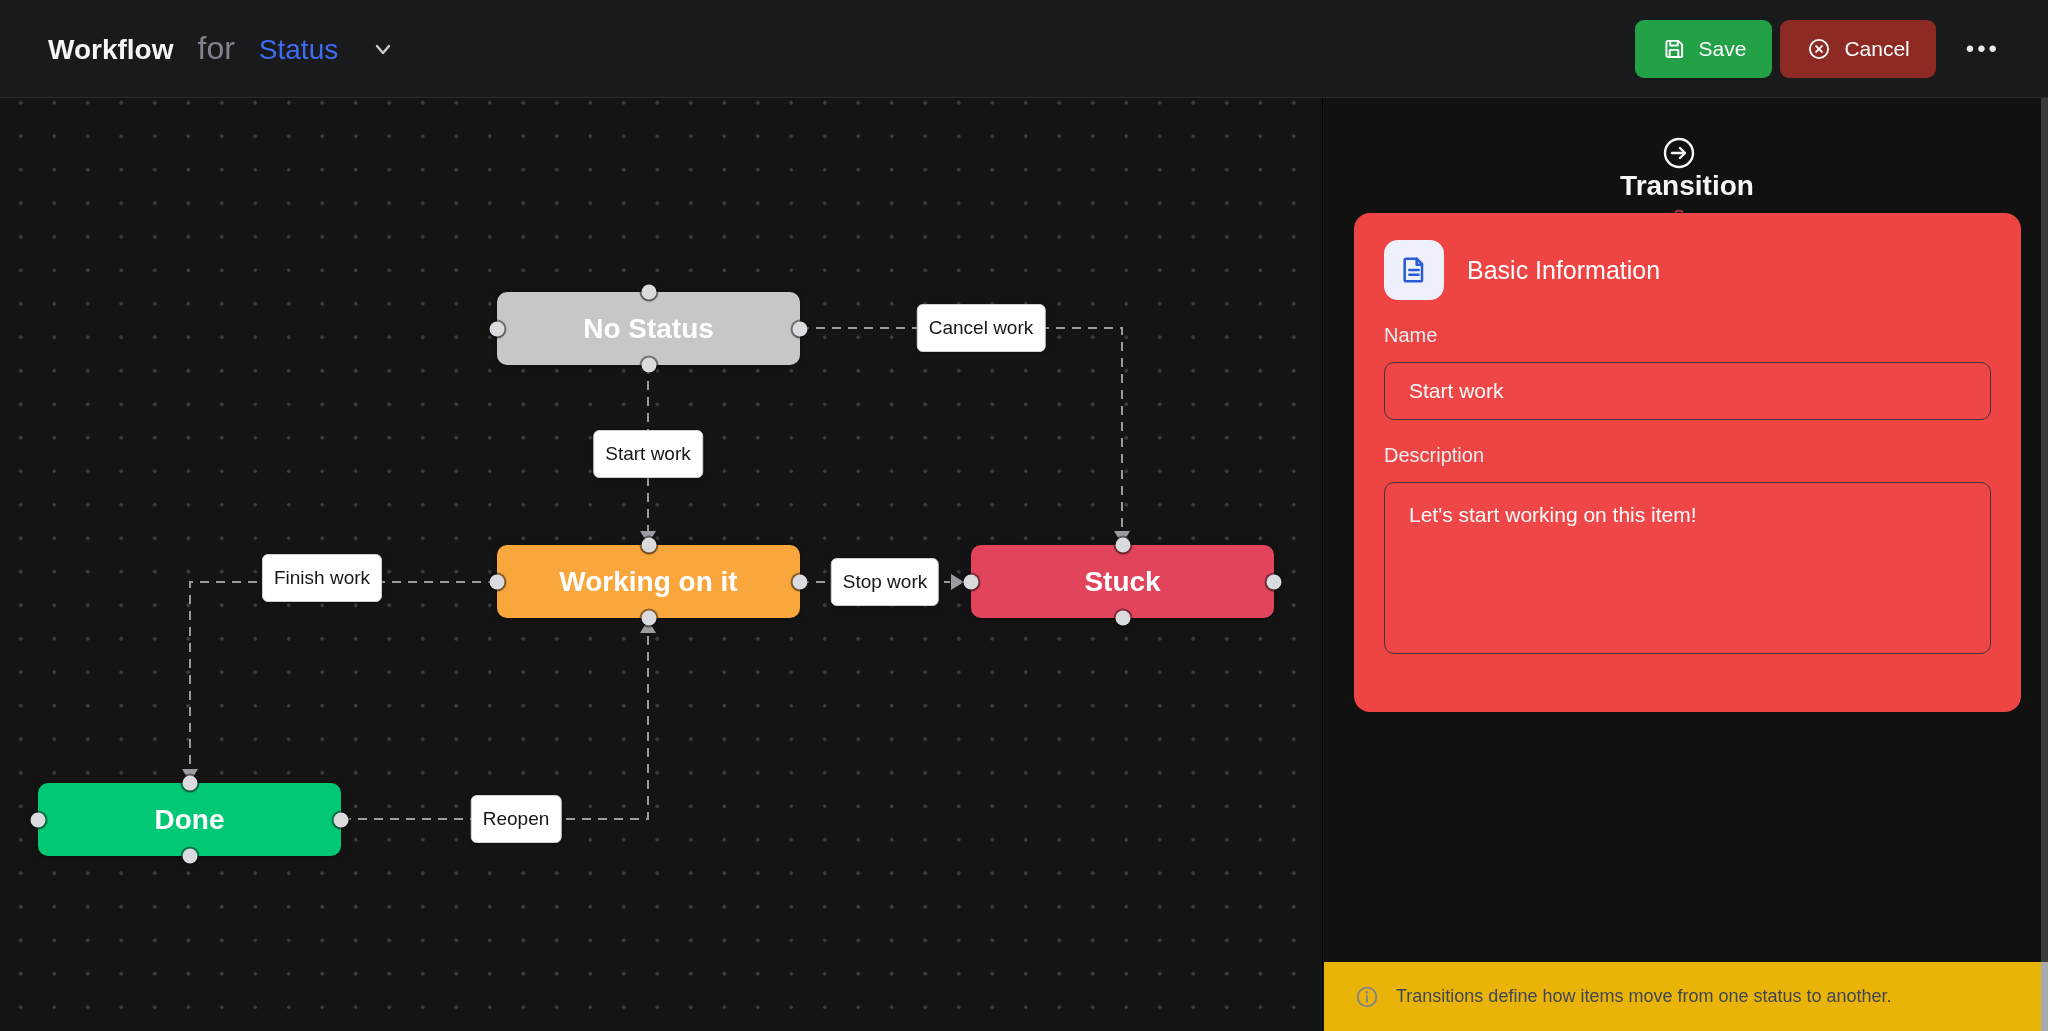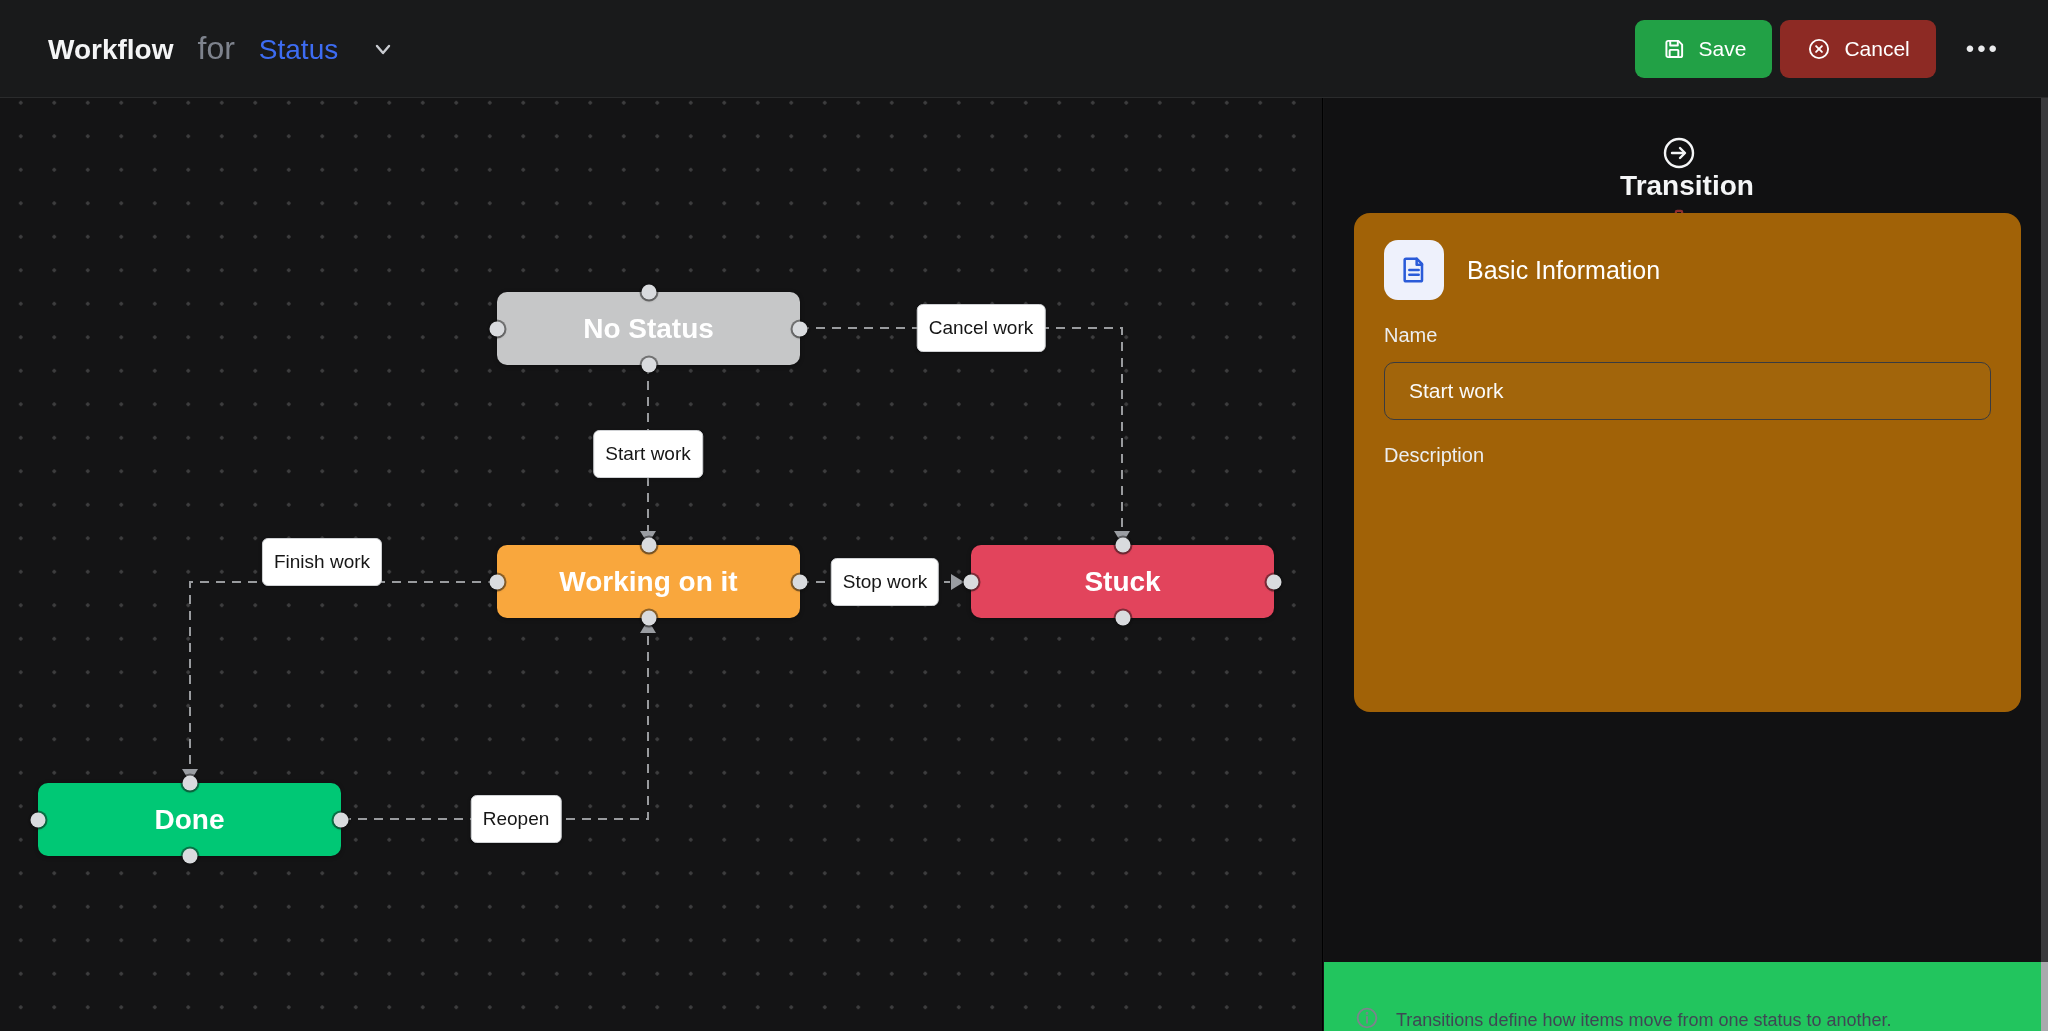--- a/index.html
+++ b/index.html
@@ -55,37 +55,37 @@
   .panel { position:absolute; left:1324px; top:98px; width:724px; height:933px;
            background:#111112; }
   .panel-head { position:absolute; left:32px; right:46px; top:38px;
                 display:flex; align-items:center;flex-direction:column; }
   .panel-title { font-size:28px; font-weight:700; color:#f4f5f6; margin-left:16px; }
   .panel-head .spacer { flex:1; }
   .icon-btn { background:none; border:none; cursor:pointer; padding:4px; display:flex; }
   .icon-btn + .icon-btn { margin-left:38px; }
 
   .card { position:absolute; left:30px; right:27px; top:115px; height:499px;
-          background:#a16207; border-radius:16px; padding:27px 30px; }
+          background:#ef4444; border-radius:16px; padding:27px 30px; }
   .card-head { display:flex; align-items:center; }
   .doc-tile { width:60px; height:60px; border-radius:14px; background:#eef1fc;
               display:flex; align-items:center; justify-content:center; }
   .card-title { font-size:25px; font-weight:500; color:#ffffff; margin-left:23px; }
   .field-label { font-size:20px; color:#eceef0; margin-top:24px; }
   .text-input { display:block; width:100%; height:58px; margin-top:15px;
                 background:rgba(255,255,255,0.02); border:1px solid #393b40;
                 border-radius:10px; padding:0 24px; font-size:21px; color:#fafafa;
                 font-family:inherit; outline:none; }
   .text-area  { display:block; width:100%; height:172px; margin-top:15px; resize:none;
                 background:rgba(255,255,255,0.02); border:1px solid #393b40;
                 border-radius:10px; padding:16px 24px; font-size:21px; color:#fafafa;
                 line-height:1.5; font-family:inherit; outline:none; }
 
   .info-bar { position:absolute; left:0; right:0; bottom:0; height:69px;
-              background:#22c55e; display:flex; align-items:flex-end; padding:0 24px 0 30px; }
+              background:#eab308; display:flex; align-items:center; padding:0 24px 0 30px; }
   .info-text { font-size:18px; color:#3f4754; margin-left:16px; }
 
   .scroll-strip { position:absolute; right:0; top:98px; width:7px; height:933px;
                   background:linear-gradient(#3a3a3c 0, #3a3a3c 864px, #a8aaad 864px, #a8aaad 100%);
                   cursor:pointer; }
 </style>
 </head>
 <body>
 
 <div class="app">
@@ -172,21 +172,21 @@
       <span>Done</span>
       <span class="port port-n"></span>
       <span class="port port-s"></span>
       <span class="port port-w"></span>
       <span class="port port-e"></span>
     </div>
 
     <div class="edge-chip" style="left:648px; top:356px;">Start work</div>
     <div class="edge-chip" style="left:981px; top:230px;">Cancel work</div>
     <div class="edge-chip" style="left:885px; top:484px;">Stop work</div>
-    <div class="edge-chip" style="left:322px; top:464px;text-align:right;">Finish work</div>
+    <div class="edge-chip" style="left:322px; top:480px;text-align:right;">Finish work</div>
     <div class="edge-chip" style="left:516px; top:721px;">Reopen</div>
   </div>
 
   <aside class="panel">
 
     <div class="panel-head">
       <span style="display:flex">
         <svg width="34" height="34" viewBox="0 0 34 34" fill="none" stroke="#f4f5f6" stroke-width="2.4" stroke-linecap="round" stroke-linejoin="round">
           <circle cx="17" cy="17" r="14"></circle>
           <line x1="10" y1="17" x2="22" y2="17"></line>
@@ -222,20 +222,21 @@
             <line x1="8.5" y1="15.5" x2="15.5" y2="15.5"></line>
           </svg>
         </span>
         <span class="card-title">Basic Information</span>
       </div>
 
       <div class="field-label">Name</div>
       <input class="text-input" type="text" value="Start work" style="">
 
       <div class="field-label">Description</div>
+      <textarea class="text-area" style="">Let's start working on this item!</textarea>
     </section>
 
     <div class="info-bar">
       <span style="display:flex">
         <svg width="26" height="26" viewBox="0 0 24 24" fill="none" stroke="#7d838d" stroke-width="1.7" stroke-linecap="round">
           <circle cx="12" cy="12" r="8.6"></circle>
           <line x1="12" y1="11" x2="12" y2="16.4"></line>
           <circle cx="12" cy="7.8" r="0.4" fill="#7d838d"></circle>
         </svg>
       </span>

